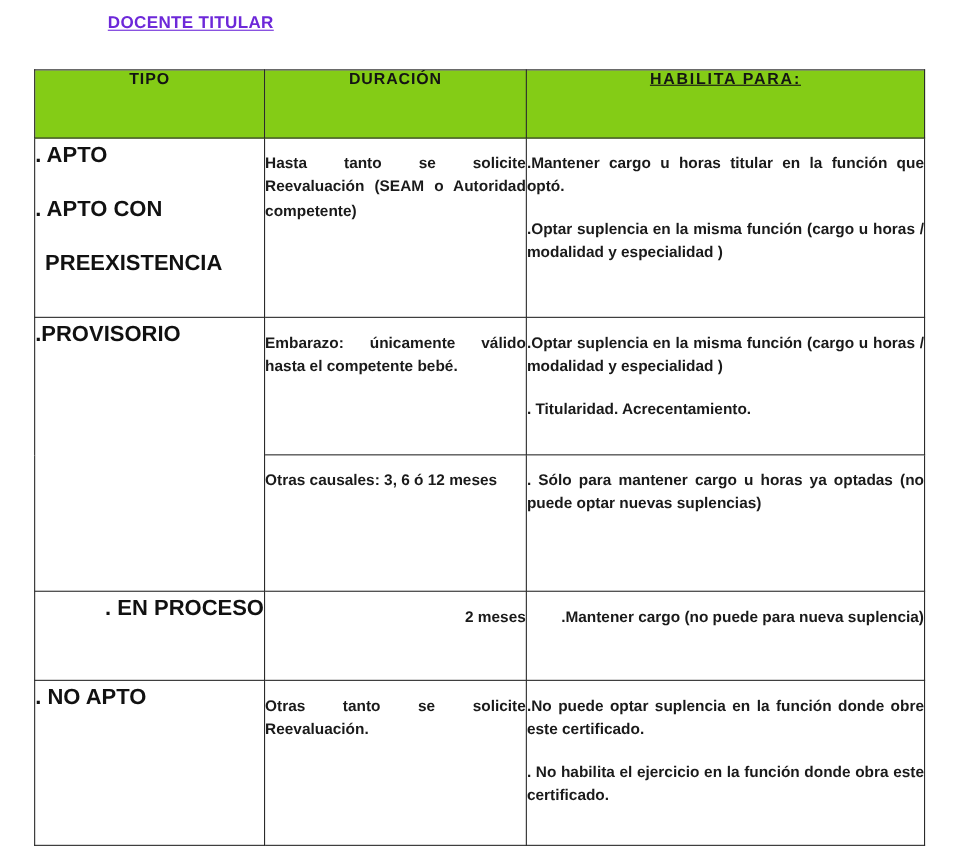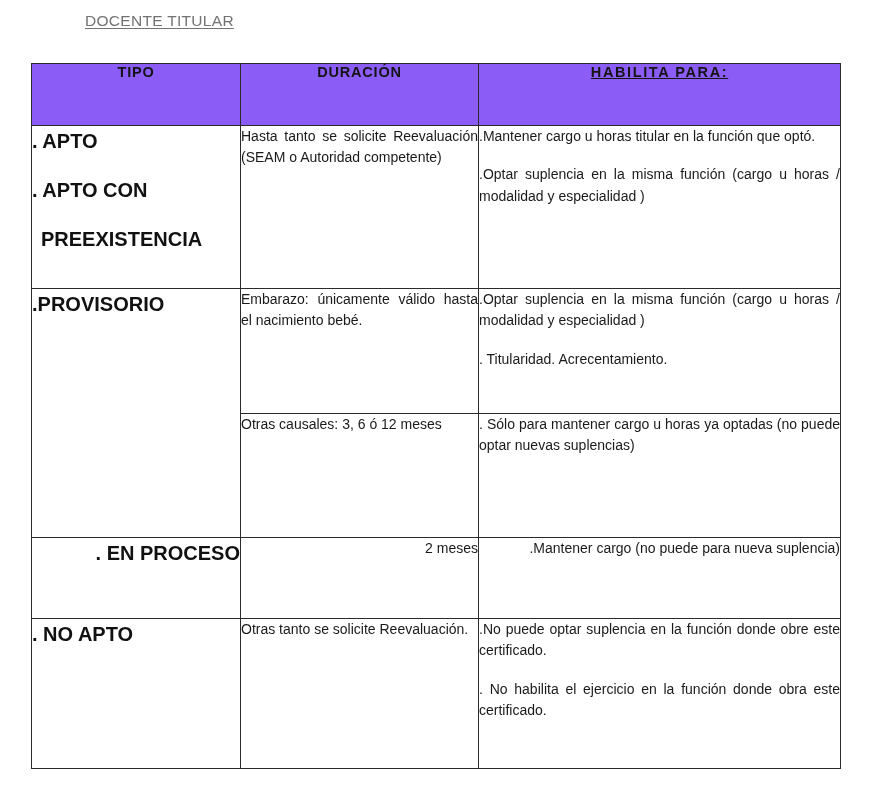--- a/index.html
+++ b/index.html
@@ -19,28 +19,28 @@
   .page {
     position: absolute;
     left: 0;
     top: 0;
     width: 872px;
     height: 789px;
   }
 
   .doc-title {
     position: absolute;
-    left: 85px;
+    left: 98px;
     top: 12px;
     font-size: 15.5px;
-    font-weight: normal;
+    font-weight: bold;
     letter-spacing: 0.3px;
     text-decoration: underline;
     text-underline-offset: 2px;
-    color: #737373;
+    color: #6d28d9;
     white-space: nowrap;
   }
 
   table.cert-table {
     position: absolute;
     left: 31px;
     top: 63px;
     width: 809px;
     border-collapse: collapse;
     table-layout: fixed;
@@ -52,21 +52,21 @@
     vertical-align: top;
     padding: 0;
   }
 
   col.c1 { width: 209px; }
   col.c2 { width: 238px; }
   col.c3 { width: 362px; }
 
   
   thead th {
-    background: #8b5cf6;
+    background: #84cc16;
     height: 61px;
     text-align: center;
     vertical-align: middle;
     font-size: 14.5px;
     font-weight: bold;
     letter-spacing: 0.8px;
     color: #141414;
   }
   thead th.wide-sp {
     letter-spacing: 1.6px;
@@ -100,21 +100,22 @@
     font-size: 14px;
     line-height: 1.52;
     text-align: justify;
     text-justify: inter-word;
     color: #1a1a1a;
   }
   td.body-cell.nojust {
     text-align: right;
   }
   td.body-cell p {
-    margin: 0 0 17px 0;
+    margin: 12px 0 17px 0;
+    font-weight: bold;
   }
   td.body-cell p:last-child {
     margin-bottom: 0;
   }
 
   
   tr.r-apto        td { height: 162px; }
   tr.r-prov-a      td { height: 124px; }
   tr.r-prov-b      td { height: 123px; }
   tr.r-proceso     td { height: 80px; text-align: right; }
@@ -155,21 +156,21 @@
           <p>.Mantener cargo u horas titular en la función que optó.</p>
           <p>.Optar suplencia en la misma función (cargo u horas / modalidad y especialidad )</p>
         </td>
       </tr>
 
       <tr class="r-prov-a">
         <td class="type-cell tight" rowspan="2">
           <span class="tline">.PROVISORIO</span>
         </td>
         <td class="body-cell">
-          <p>Embarazo: únicamente válido hasta el nacimiento bebé.</p>
+          <p>Embarazo: únicamente válido hasta el competente bebé.</p>
         </td>
         <td class="body-cell">
           <p>.Optar suplencia en la misma función (cargo u horas / modalidad y especialidad )</p>
           <p>. Titularidad. Acrecentamiento.</p>
         </td>
       </tr>
 
       <tr class="r-prov-b">
         <td class="body-cell">
           <p>Otras causales: 3, 6 ó 12 meses</p>

